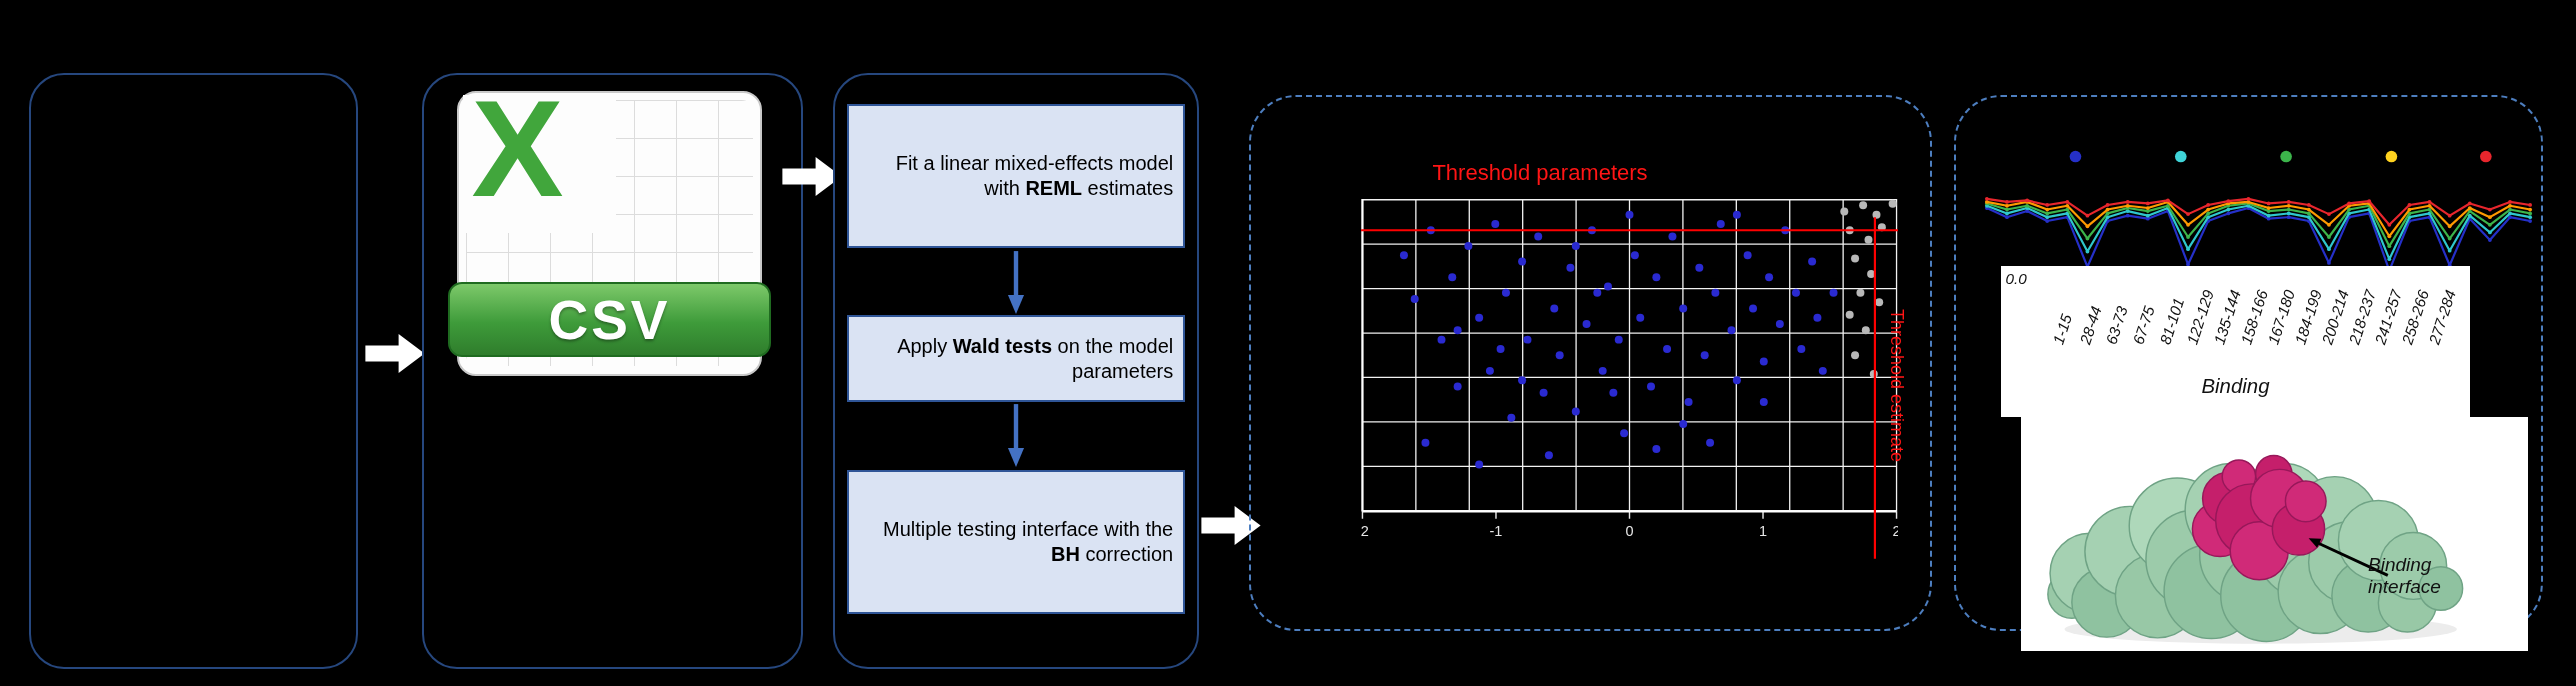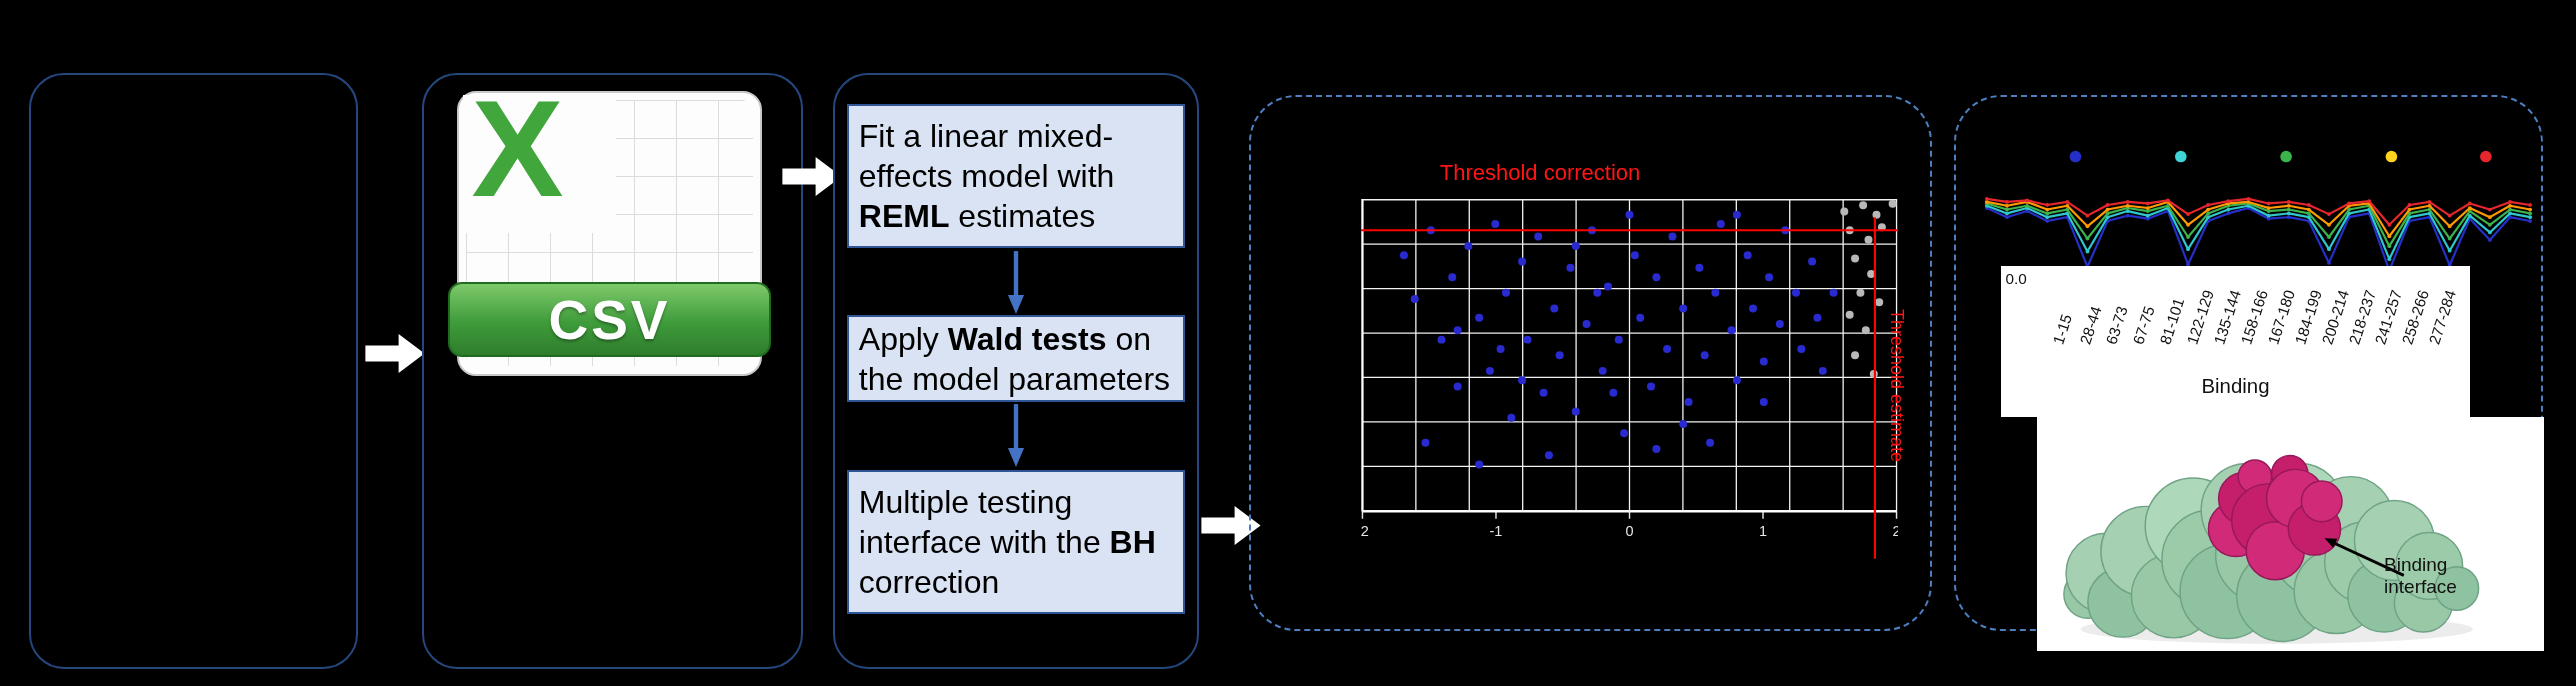--- a/index.html
+++ b/index.html
@@ -8,21 +8,21 @@
 
   
   .navy-box{position:absolute;border:2.9px solid #26477e;border-radius:35px;background:#000;box-sizing:border-box;}
   #box-input{left:29px;top:73px;width:329px;height:596px;}
   #box-csv{left:422px;top:73px;width:381px;height:596px;}
   #box-model{left:833px;top:73px;width:366px;height:596px;}
 
   
   .dashed-box{position:absolute;border:2.9px dashed #4d7ebf;border-radius:47px;box-sizing:border-box;}
   #box-scatter{left:1249px;top:95px;width:683px;height:536px;}
-  #box-result{left:1954px;top:95px;width:589px;height:536px;}
+  #box-result{left:1954px;top:95px;width:589px;height:536px;font-style:italic;}
 
   
   .flow-arrow{position:absolute;width:60px;height:39px;}
   #arrow-1{left:365px;top:334px;}
   #arrow-2{left:782px;top:157px;}
   #arrow-3{left:1201px;top:506px;}
 
   
   .csv-icon{position:absolute;left:33px;top:16px;width:305px;height:285px;}
   .csv-page{position:absolute;left:0;top:0;right:0;bottom:0;background:#fdfdfd;border:2.2px solid #c9c9c9;border-radius:19px;}
@@ -31,22 +31,22 @@
             background-size:42px 38px;border-radius:11.6px;}
   .csv-xbg{position:absolute;left:5.8px;top:4.4px;width:153px;height:138px;background:#fdfdfd;}
   .csv-x{position:absolute;left:14.5px;top:-11.6px;font-size:138px;font-weight:800;color:#41a63c;line-height:1;}
   .csv-banner{position:absolute;left:-8.7px;right:-8.7px;bottom:19px;height:71px;
               background:linear-gradient(#7dc96a,#3e9b3a 55%,#2f7d2c);
               border:2.2px solid #1f6b20;border-radius:14px;display:flex;align-items:center;justify-content:center;}
   .csv-banner span{color:#fff;font-weight:bold;font-size:55px;letter-spacing:2.9px;text-shadow:0 2.2px 2.9px rgba(0,0,0,.35);}
 
   
   .step{position:absolute;left:11.6px;right:11.6px;background:#dae3f3;border:2.2px solid #2f5597;
-        display:flex;align-items:center;justify-content:center;text-align:left;
-        font-size:32px;line-height:1.25;padding:4.4px 10.2px;box-sizing:border-box;}
+        display:flex;align-items:center;justify-content:center;text-align:right;
+        font-size:20px;line-height:1.25;padding:4.4px 10.2px;box-sizing:border-box;}
   #step-1{top:29px;height:144px;}
   #step-2{top:240px;height:87px;}
   #step-3{top:395px;height:144px;}
   .down-arrow{position:absolute;left:50%;transform:translateX(-50%);width:19px;height:63px;}
   #down-arrow-1{top:176px;}
   #down-arrow-2{top:329px;}
 
   
   #scatter-title{position:absolute;left:289px;top:63px;transform:translateX(-50%);
                  color:#ff1515;font-size:22px;white-space:nowrap;}
@@ -55,21 +55,21 @@
                       color:#ff1515;font-size:18px;white-space:nowrap;}
 
   
   #uptake-svg{position:absolute;left:25px;top:45px;}
   #peptide-panel{position:absolute;left:45px;top:169px;width:469px;height:151px;background:#fff;overflow:hidden;}
   #ytick{position:absolute;left:4.4px;top:4.4px;font-size:15.3px;color:#111;}
   .peptide-label{position:absolute;top:69px;transform:rotate(-72deg);transform-origin:0 50%;
                  font-size:15.3px;color:#111;white-space:nowrap;}
   #peptide-xlabel{position:absolute;left:50%;top:109px;transform:translateX(-50%);
                   font-size:20.4px;color:#111;}
-  #protein-panel{position:absolute;left:81px;top:320px;width:507px;height:234px;background:#fff;}
+  #protein-panel{position:absolute;left:65px;top:320px;width:507px;height:234px;background:#fff;}
   #protein-svg{position:absolute;left:0;top:0;}
   #binding-label{position:absolute;left:347px;top:137px;width:134px;font-size:19px;
                  line-height:1.15;color:#111;}
 </style>
 </head>
 <body>
 
 <div id="canvas">
 
   <div class="navy-box" id="box-input"></div>
@@ -112,21 +112,21 @@
     <div class="step" id="step-3">
       <div class="step-text"><span>Multiple testing interface with the </span><b>BH</b><span> correction</span></div>
     </div>
   </div>
 
   <svg class="flow-arrow" id="arrow-3" viewBox="0 0 82 54">
     <polygon points="0,16 46,16 46,0 82,27 46,54 46,38 0,38" fill="#ffffff"></polygon>
   </svg>
 
   <div class="dashed-box" id="box-scatter">
-    <div id="scatter-title">Threshold correction</div>
+    <div id="scatter-title">Threshold parameters</div>
     <svg id="scatter-svg" width="537" height="367" viewBox="0 0 739 505">
         <g stroke="#ffffff" stroke-width="1.8" opacity="0.95">
           <line x1="2" y1="0" x2="2" y2="430"></line>
           <line x1="75.5" y1="0" x2="75.5" y2="430"></line>
           <line x1="149" y1="0" x2="149" y2="430"></line>
           <line x1="222.5" y1="0" x2="222.5" y2="430"></line>
           <line x1="296" y1="0" x2="296" y2="430"></line>
           <line x1="369.5" y1="0" x2="369.5" y2="430"></line>
           <line x1="443" y1="0" x2="443" y2="430"></line>
           <line x1="516.5" y1="0" x2="516.5" y2="430"></line>

